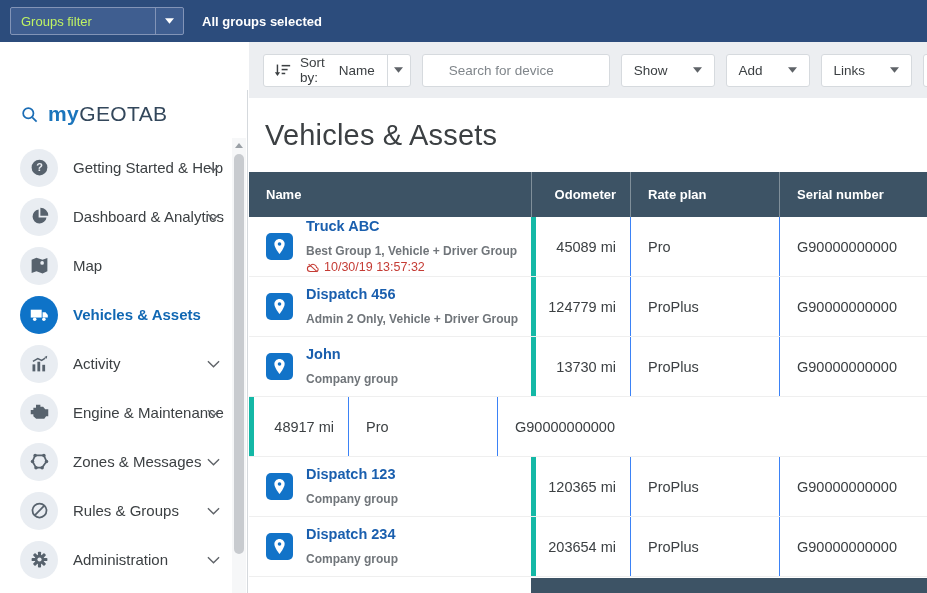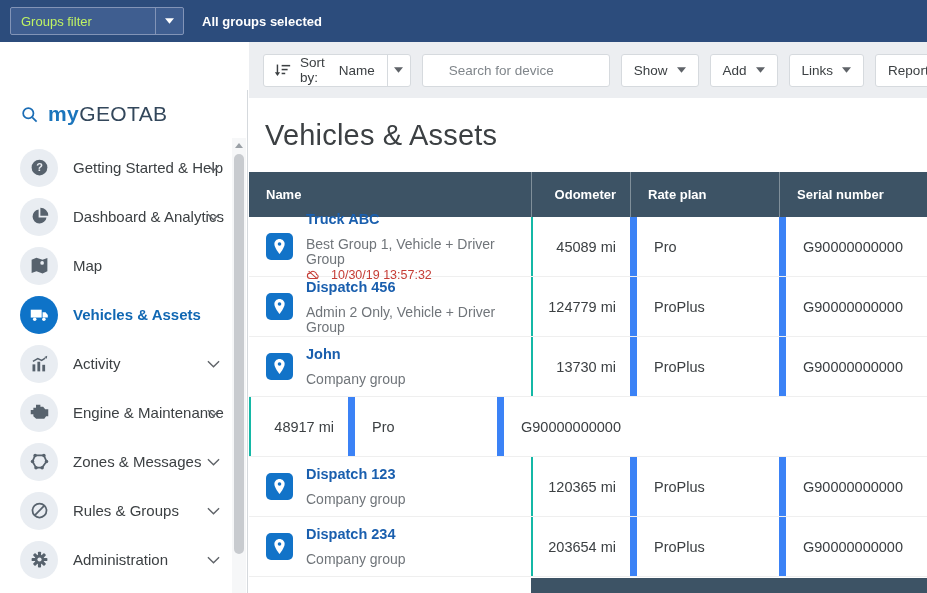--- a/index.html
+++ b/index.html
@@ -40,44 +40,44 @@
   
   .main { position:absolute; top:42px; left:249px; width:678px; height:551px; background:#fff; }
   .toolbar { height:56px; background:#eceef1; display:flex; align-items:center; padding-left:14px; gap:11px; }
   .tool-btn { background:#fff; border:1px solid #d6dade; border-radius:3px; height:33px; display:flex; align-items:center; font-size:13.5px; color:#3c4043; cursor:pointer; }
   .sort-btn { padding-left:10px; }
   .sort-btn .sort-ic { display:flex; margin-right:9px; }
   .sort-btn .divider { width:1px; height:33px; background:#d6dade; margin-left:12px; }
   .sort-btn .caret-zone { width:30px; display:flex; justify-content:center; }
   .search-input { width:188px; height:33px; background:#fff; border:1px solid #d6dade; border-radius:3px; padding:0 26px; font-size:13.5px; color:#3c4043; font-family:"Liberation Sans",sans-serif; outline:none; }
   .search-input::placeholder { color:#80868b; }
-  .menu-btn { padding:0 12px; gap:9px; }
+  .menu-btn { padding:0 12px; gap:25px; }
   .title-row { height:74px; display:flex; align-items:center; padding-left:16px; }
   .page-title { font-size:29px; font-weight:300; color:#3c4043; letter-spacing:.2px; }
 
   
   .vtable { position:absolute; top:130px; left:0; width:678px; }
   .thead { height:45px; background:#3d5365; display:flex; }
   .th { color:#fff; font-size:13px; font-weight:700; line-height:45px; cursor:pointer; }
   .col-name { width:282px; padding-left:17px; }
   .col-odo  { width:99px; text-align:right; padding-right:14px; }
   .col-rate { width:149px; padding-left:17px; }
   .col-serial { flex:1; padding-left:17px; }
   .thead .col-odo, .thead .col-rate, .thead .col-serial { border-left:1px solid rgba(255,255,255,.35); }
   .trow { height:60px; display:flex; border-bottom:1px solid #efefef; cursor:pointer; }
   .cell { display:flex; align-items:center; font-size:14.5px; color:#3c4043; }
-  .trow .col-odo { justify-content:flex-end; border-left:2px solid #14b8a6; }
-  .trow .col-rate, .trow .col-serial { border-left:7px solid #3b82f6; }
+  .trow .col-odo { justify-content:flex-end; border-left:5px solid #14b8a6; }
+  .trow .col-rate, .trow .col-serial { border-left:1px solid #3b82f6; }
   .name-cell { gap:13px; }
   .pin { width:27px; height:27px; border-radius:5px; background:#1273c8; display:flex; align-items:center; justify-content:center; flex:0 0 27px; }
   .pin svg { width:19px; height:19px; }
   .ntext { display:flex; flex-direction:column; }
   .vname { font-size:14.5px; font-weight:700; color:#1a5fae; line-height:16px; }
-  .vgroups { font-size:14px; color:#70757a; line-height:15px; margin-top:10px; }
-  .vstatus { display:flex; align-items:center; gap:11px; font-size:12.5px; color:#c53c35; line-height:15px; margin-top:1px; }
+  .vgroups { font-size:12px; color:#70757a; line-height:15px; margin-top:10px;font-weight:bold; }
+  .vstatus { display:flex; align-items:center; gap:4px; font-size:12.5px; color:#c53c35; line-height:15px; margin-top:1px; }
   .vstatus svg { width:14px; height:14px; }
   .bottom-bar { position:absolute; bottom:0; left:282px; width:396px; height:15px; background:#3d5365; }
 </style>
 </head>
 <body>
 
 <div class="topbar">
   <div class="groups-btn">
     <span class="g-label">Groups filter</span>
     <span class="g-caret">

